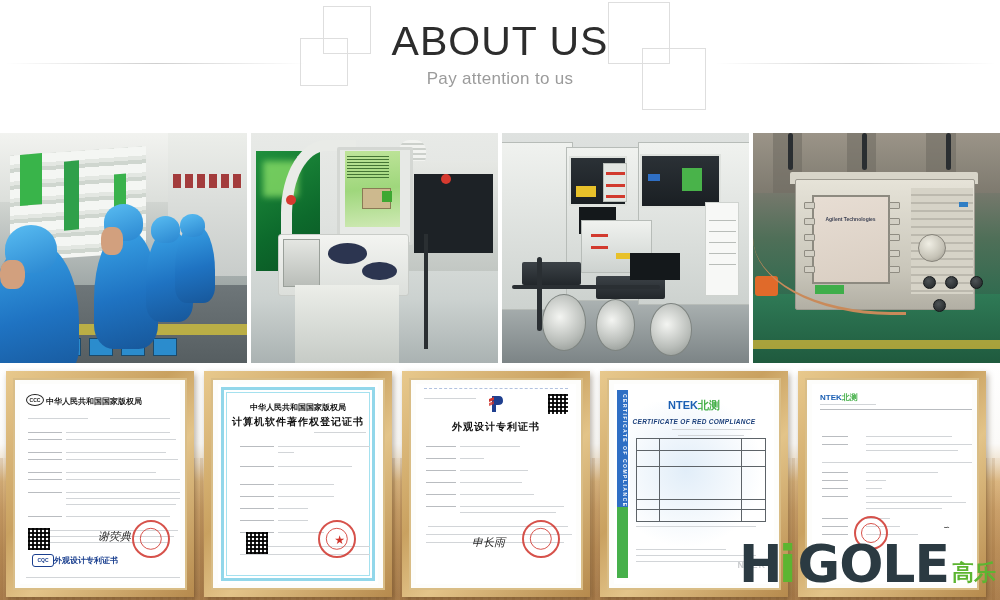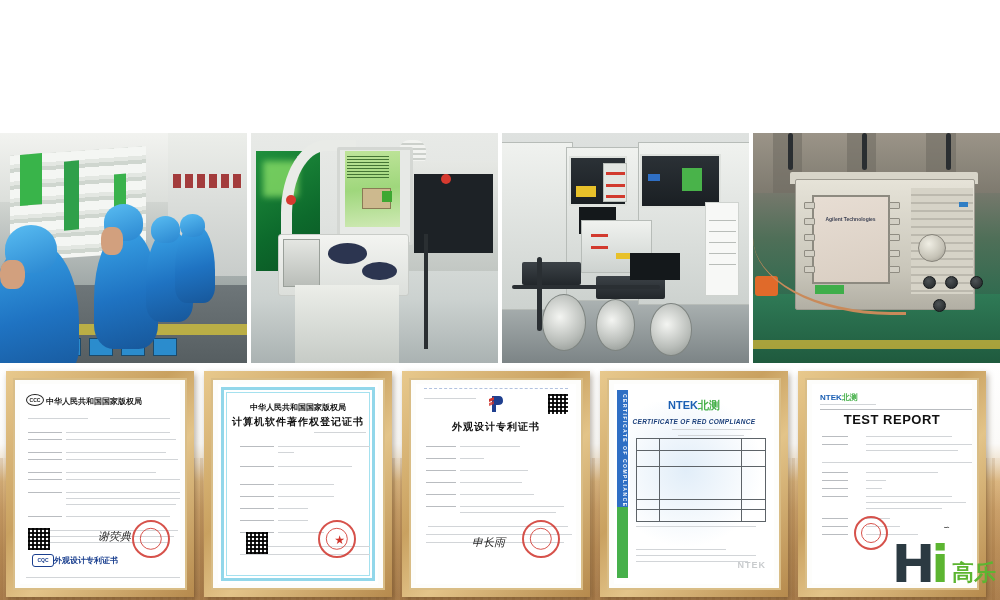--- a/index.html
+++ b/index.html
@@ -180,20 +180,34 @@
   .logo .i{font-size:52px;font-weight:700;color:#5cb531;font-family:"DejaVu Sans",sans-serif;margin-left:-2px;}
   .logo .gole{font-size:52px;font-weight:700;color:#2b3a42;font-family:"DejaVu Sans",sans-serif;letter-spacing:-1px;margin-left:1px;}
   .logo .cn{font-size:22px;font-weight:700;color:#5cb531;margin-left:3px;padding-bottom:6px;
      font-family:"DejaVu Sans",sans-serif;}
 </style>
 </head>
 <body>
 
 <div class="page">
 
+  <div class="header">
+    <div class="hdr-line left"></div>
+    <div class="hdr-line right"></div>
+
+    <div class="sq" style="left:323px;top:6px;width:46px;height:46px;"></div>
+    <div class="sq" style="left:300px;top:38px;width:46px;height:46px;"></div>
+    <div class="sq" style="left:608px;top:2px;width:60px;height:60px;"></div>
+    <div class="sq" style="left:642px;top:48px;width:62px;height:60px;"></div>
+
+    <div class="title-wrap">
+      <h1 class="title">ABOUT US</h1>
+      <p class="subtitle">Pay attention to us</p>
+    </div>
+  </div>
 
   <div class="photo-row">
 
     <div class="photo p1">
       <div class="ceiling"></div>
       <div class="wallR"></div>
       <div class="redstrip"></div>
       <div class="shelf"></div>
       <div class="grn1"></div>
       <div class="grn2"></div>
@@ -448,21 +462,20 @@
 
     <div class="cert c5" style="left:798px;">
       <div class="inner">
         <div class="sheet">
           <div class="ntek">
             <span>NTEK</span><span class="zh" style="color:#46b04a;">北测</span>
           </div>
           <div class="page">Page 1 of 20</div>
           <div class="lnd" style="left:8px;top:20px;width:56px;"></div>
           <div class="ln" style="left:8px;top:25px;width:160px;"></div>
-          <div class="ttl">TEST REPORT</div>
           <div class="ln" style="left:10px;top:52px;width:26px;"></div>
           <div class="lnd" style="left:54px;top:52px;width:86px;"></div>
           <div class="ln" style="left:10px;top:60px;width:26px;"></div>
           <div class="lnd" style="left:54px;top:60px;width:106px;"></div>
           <div class="lnd" style="left:54px;top:66px;width:92px;"></div>
           <div class="lnd" style="left:10px;top:78px;width:150px;"></div>
           <div class="ln" style="left:10px;top:88px;width:26px;"></div>
           <div class="lnd" style="left:54px;top:88px;width:72px;"></div>
           <div class="ln" style="left:10px;top:96px;width:26px;"></div>
           <div class="lnd" style="left:54px;top:96px;width:20px;"></div>
@@ -480,16 +493,17 @@
           <div class="lnd" style="left:54px;top:150px;width:52px;"></div>
           <div class="seal" style="left:42px;bottom:34px;width:30px;height:30px;"></div>
           <div class="sig" style="right:22px;bottom:52px;font-size:8px;color:#333;">∽</div>
         </div>
       </div>
     </div>
 
     <div class="logo">
       <span class="h">H</span>
       <span class="i">i</span>
+      <span class="gole">GOLE</span>
       <span class="cn">高乐</span>
     </div>
   </div>
 </div>
 
 </body></html>

